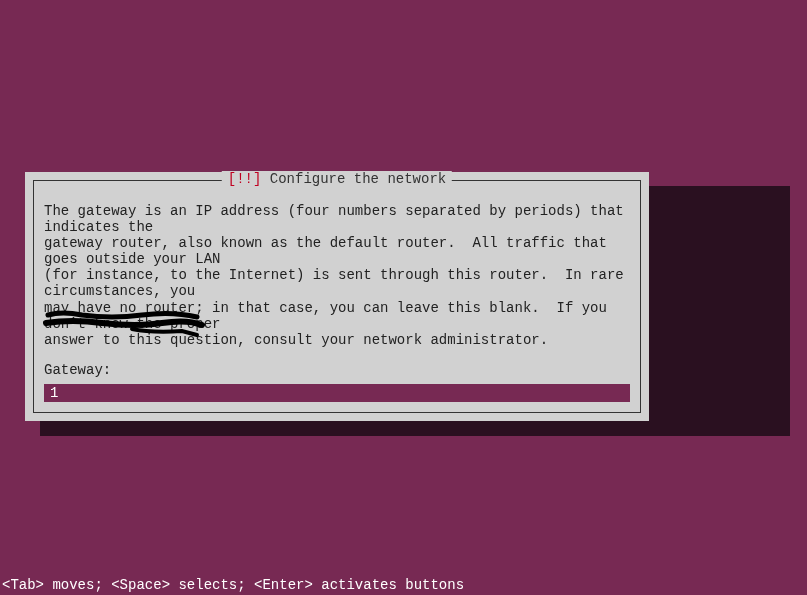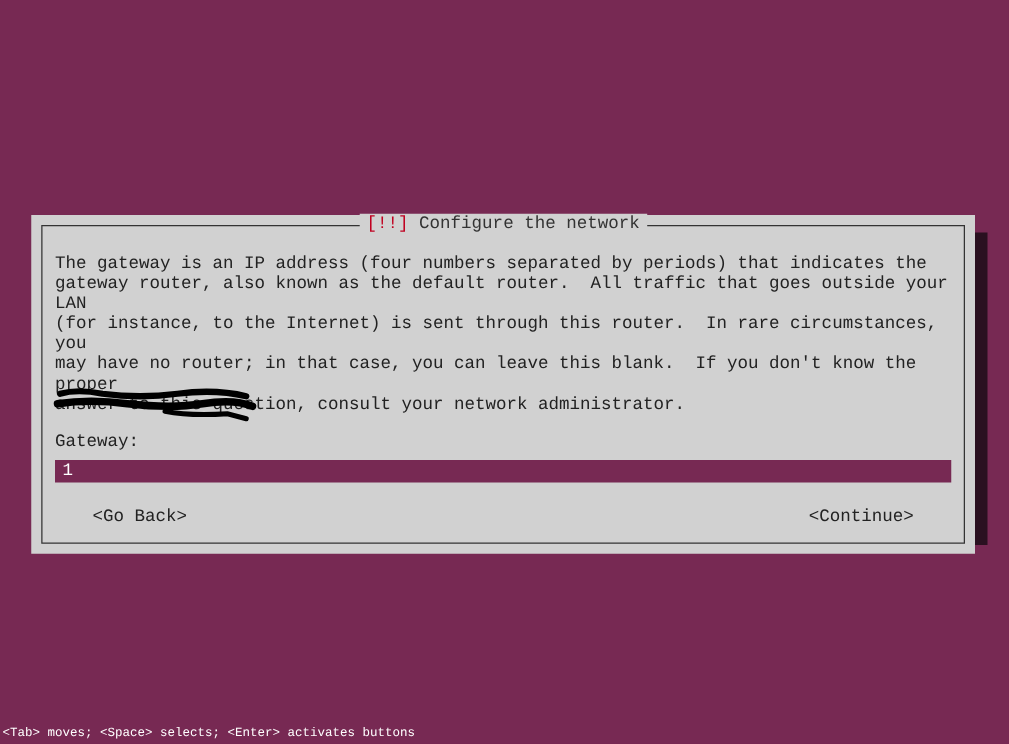--- a/index.html
+++ b/index.html
@@ -22,21 +22,21 @@
       top: 186px;
       left: 40px;
       width: 750px;
       height: 250px;
       background: #2a1020;
     }
     .dialog {
       position: absolute;
       top: 172px;
       left: 25px;
-      width: 755px;
+      width: 624px;
       background: #d1d1d1;
       padding: 8px;
     }
     .dialog-inner {
       border: 1px solid #333;
       padding: 6px 10px 10px 10px;
       position: relative;
     }
     .dialog-title {
       position: absolute;
@@ -88,21 +88,21 @@
       background: none;
       border: none;
       font-family: inherit;
       font-size: inherit;
     }
     .help-bar {
       position: absolute;
       bottom: 2px;
       left: 2px;
       color: #fff;
-      font-size: 10px;
+      font-size: 14px;
     }
   </style>
 </head>
 <body>
 
 <div class="dialog-shadow"></div>
 
 <div class="dialog">
   <div class="dialog-inner">
     <div class="dialog-title">
@@ -119,20 +119,16 @@
     <div class="field-label">Gateway:</div>
 
     <input type="text" class="input-field" value="1" style="">
 
     <svg class="scribble" style="top:128px; left:8px;" width="170" height="34" viewBox="0 0 170 34">
       <path d="M6 6 Q 20 2 40 6 Q 70 10 100 6 Q 130 2 155 8" stroke="#000" stroke-width="5" fill="none" stroke-linecap="round"></path>
       <path d="M4 14 Q 30 10 60 14 Q 95 18 120 14 Q 145 10 160 16" stroke="#000" stroke-width="6" fill="none" stroke-linecap="round"></path>
       <path d="M90 20 Q 110 24 140 22 L 155 26" stroke="#000" stroke-width="4" fill="none" stroke-linecap="round"></path>
     </svg>
 
-    <div class="button-row">
-      <button class="btn">&lt;Go Back&gt;</button>
-      <button class="btn">&lt;Continue&gt;</button>
-    </div>
   </div>
 </div>
 
 <div class="help-bar">&lt;Tab&gt; moves; &lt;Space&gt; selects; &lt;Enter&gt; activates buttons</div>
 
 </body></html>

